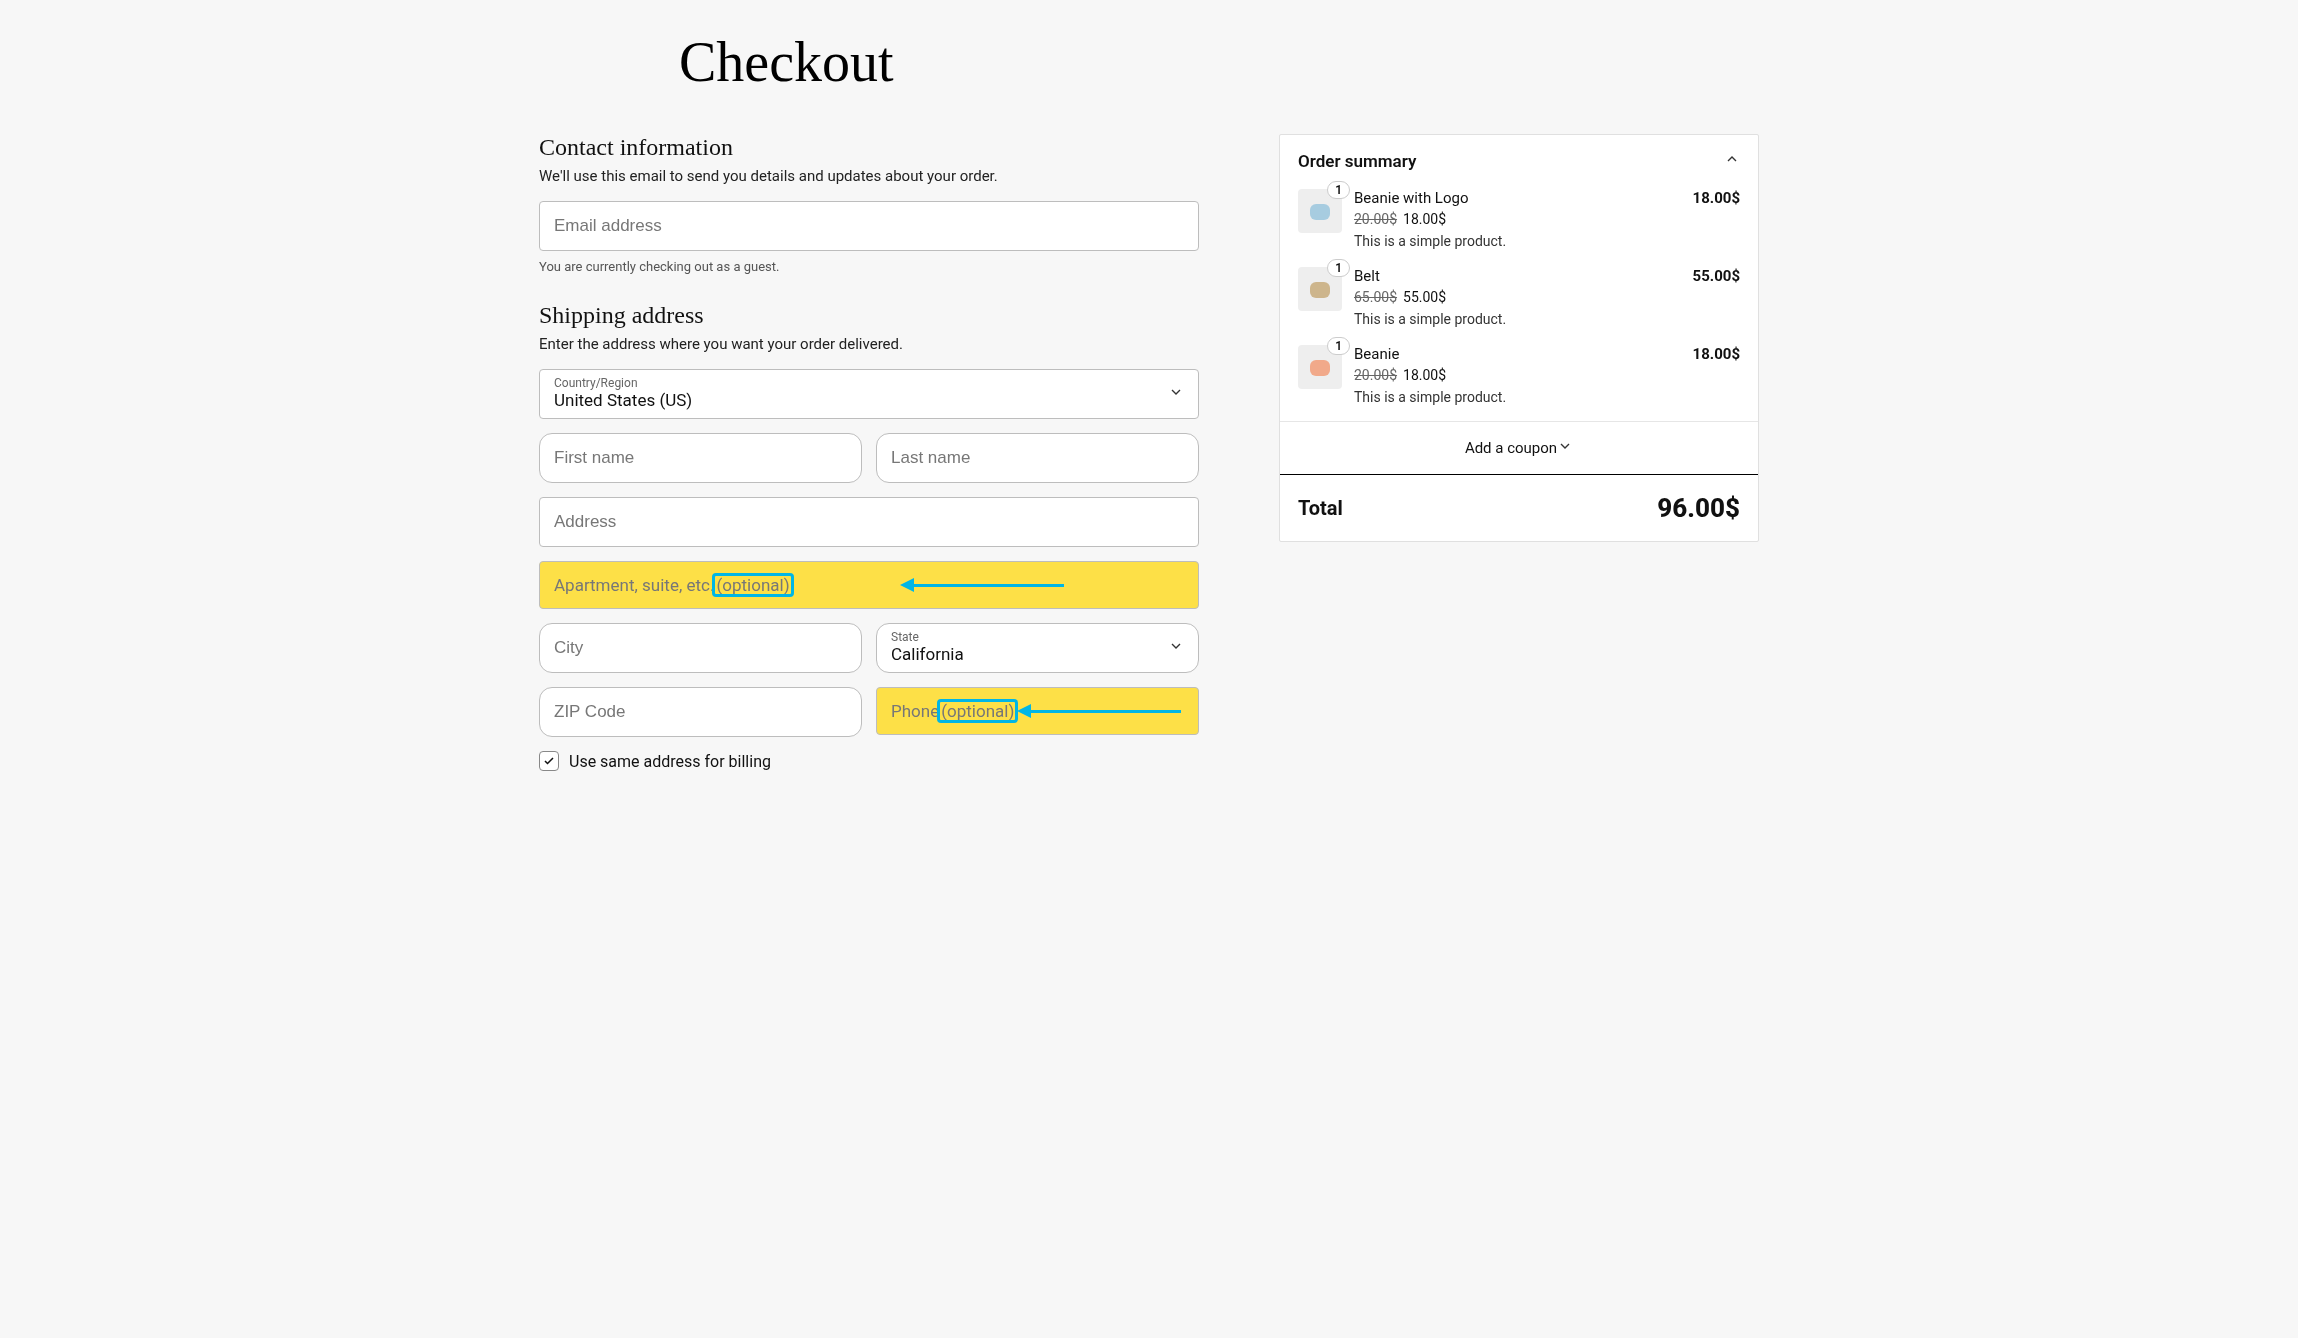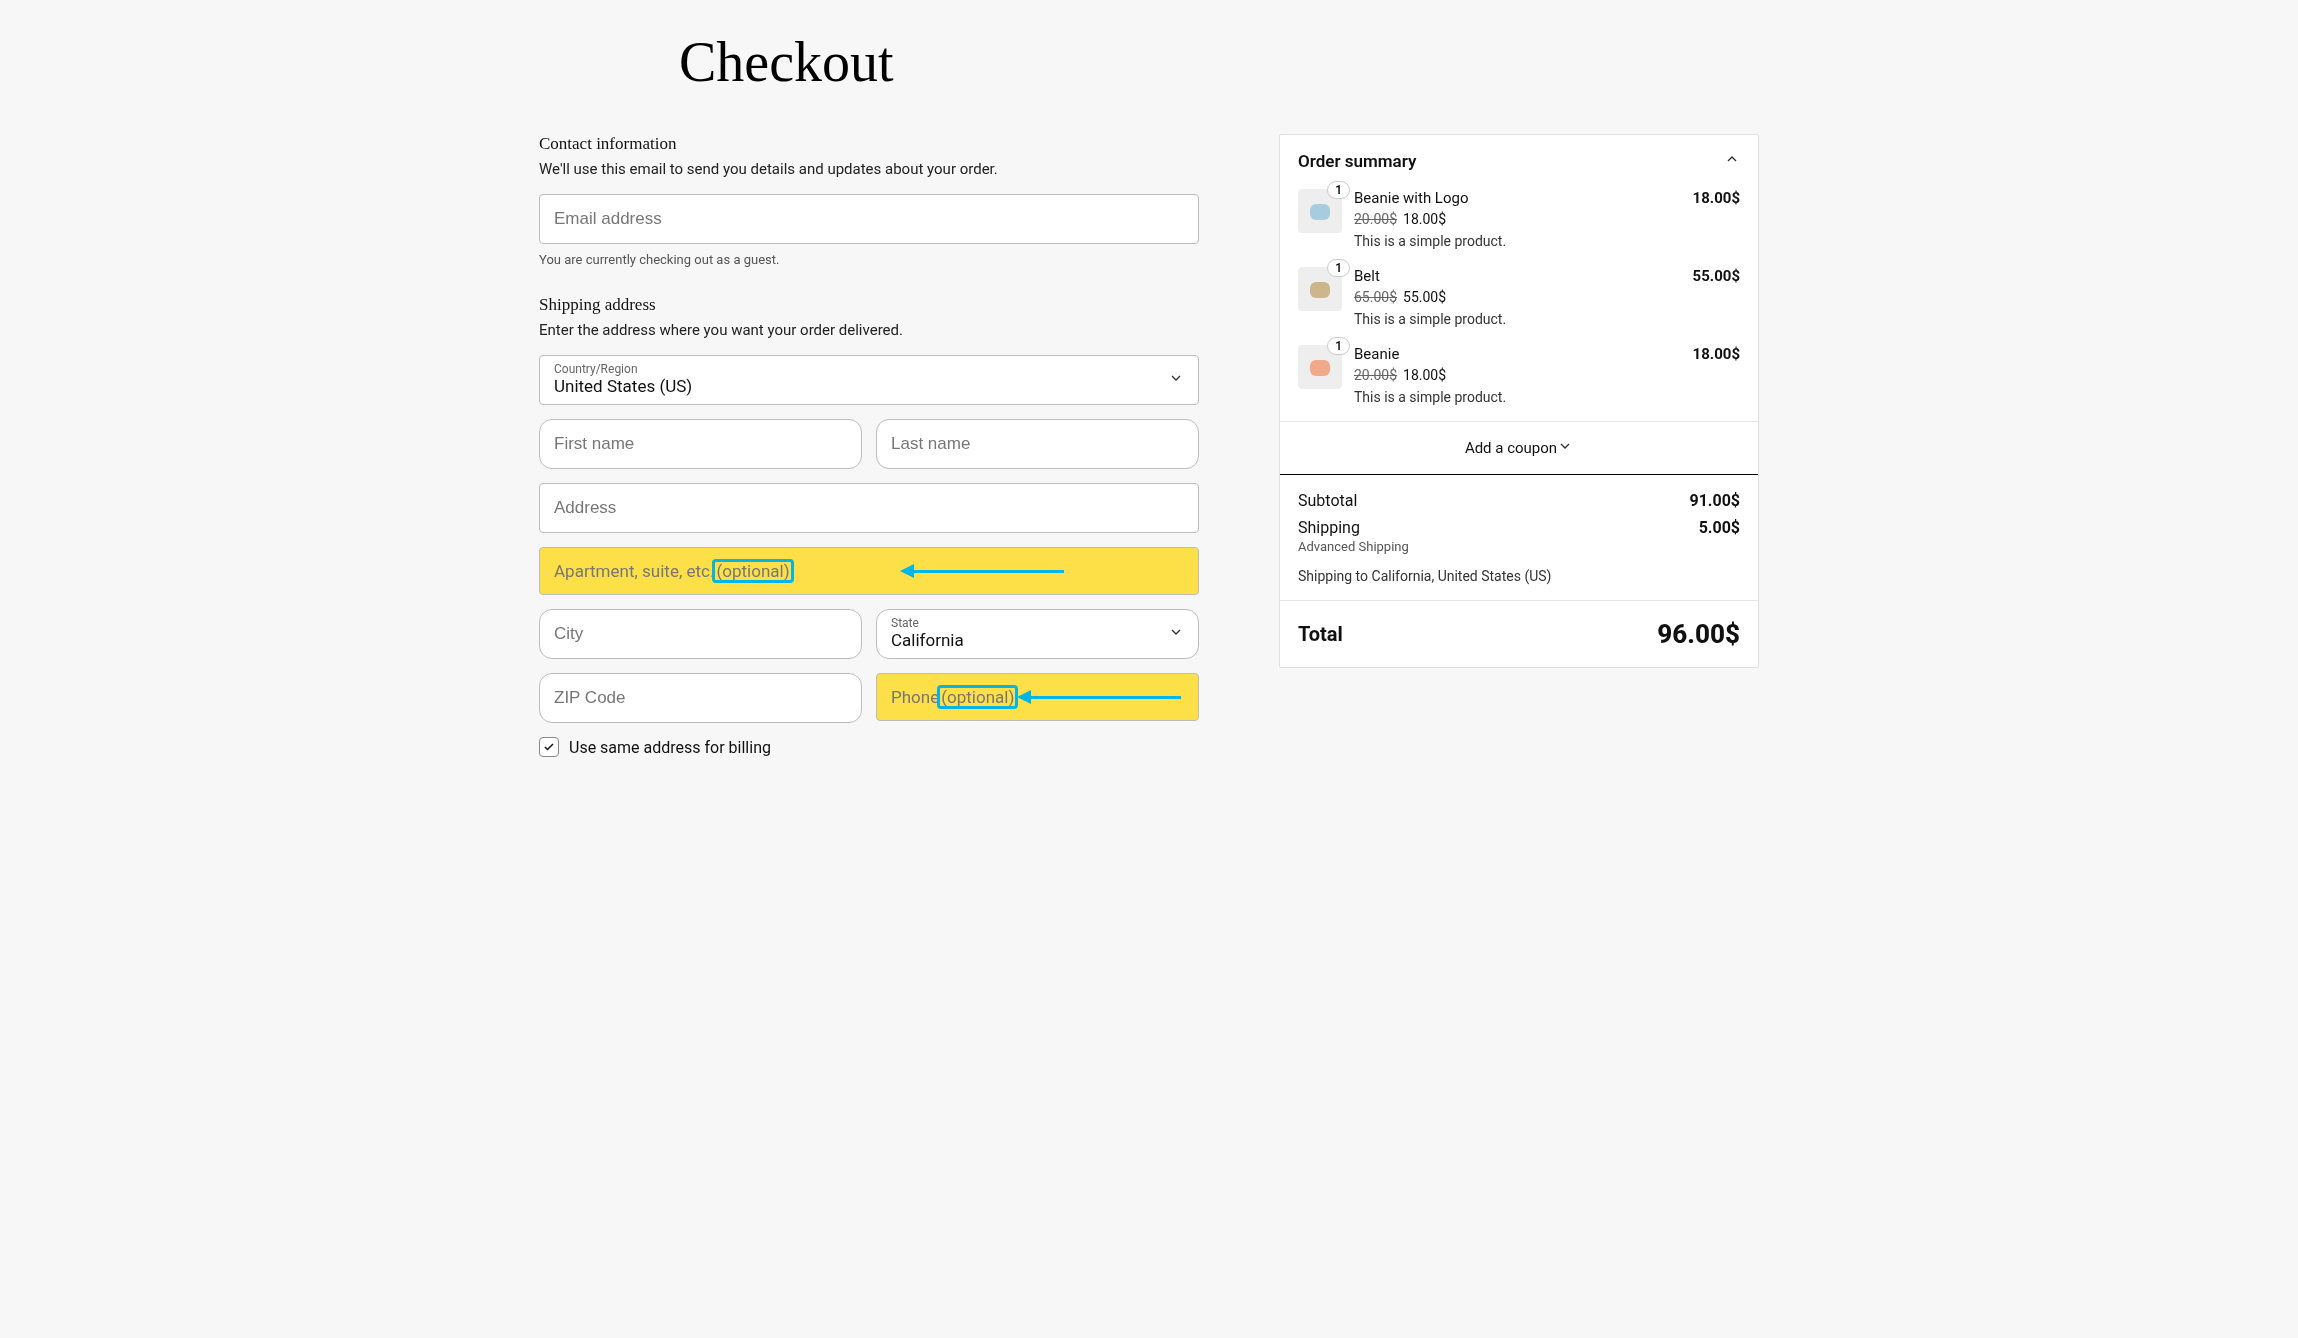--- a/index.html
+++ b/index.html
@@ -31,21 +31,21 @@
   }
   .right {
     width: 480px;
     background: #fff;
     border: 1px solid #e0e0e0;
     border-radius: 2px;
   }
   .section-heading {
     font-family: Georgia, "Times New Roman", serif;
     font-weight: 400;
-    font-size: 17px;
+    font-size: 24px;
     color: #111;
     margin-bottom: 6px;
   }
   .section-sub {
     font-size: 15px;
     color: #222;
     margin-bottom: 16px;
   }
   .field-block { margin-bottom: 22px; }
   .text-input {
@@ -389,32 +389,20 @@
 
       <div class="coupon-row">
         <span>Add a coupon</span>
         <span>
           <svg class="chev" viewBox="0 0 24 24" fill="none" stroke="#333" stroke-width="2">
               <polyline points="6 9 12 15 18 9"></polyline>
             </svg>
         </span>
       </div>
 
-      <div class="totals">
-        <div class="trow">
-          <span>Subtotal</span>
-          <span class="v">91.00$</span>
-        </div>
-        <div class="trow" style="margin-bottom:2px;">
-          <span>Shipping</span>
-          <span class="v">5.00$</span>
-        </div>
-        <div class="ship-meta">Advanced Shipping</div>
-        <div class="ship-to">Shipping to California, United States (US)</div>
-      </div>
 
       <div class="grand">
         <span class="lbl">Total</span>
         <span class="val">96.00$</span>
       </div>
     </div>
   </div>
 </div>
 
 </body></html>

